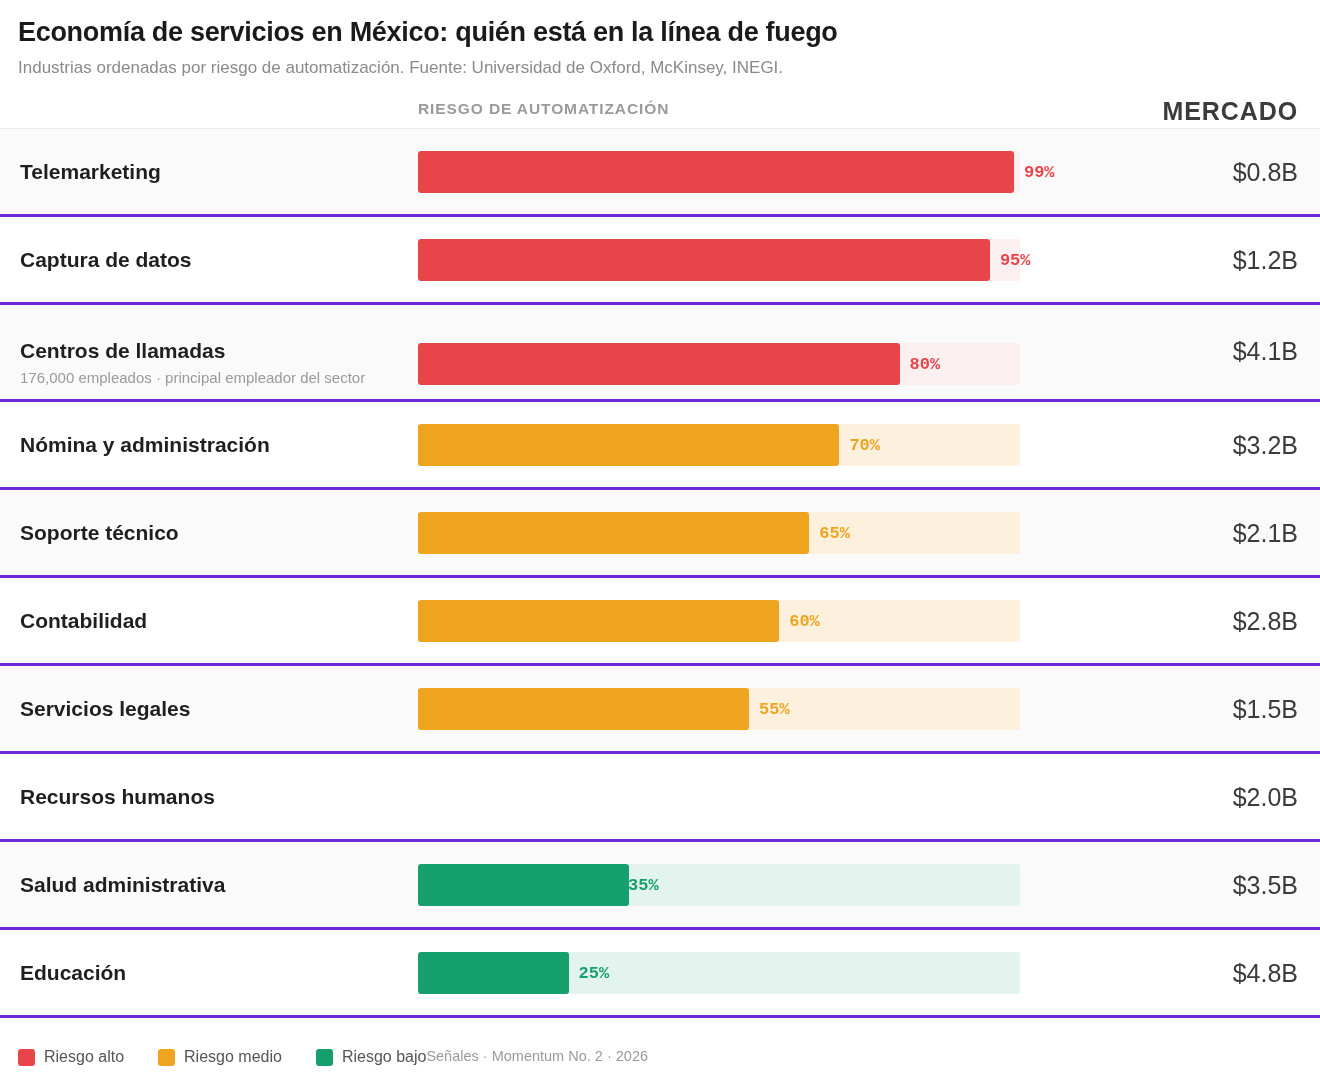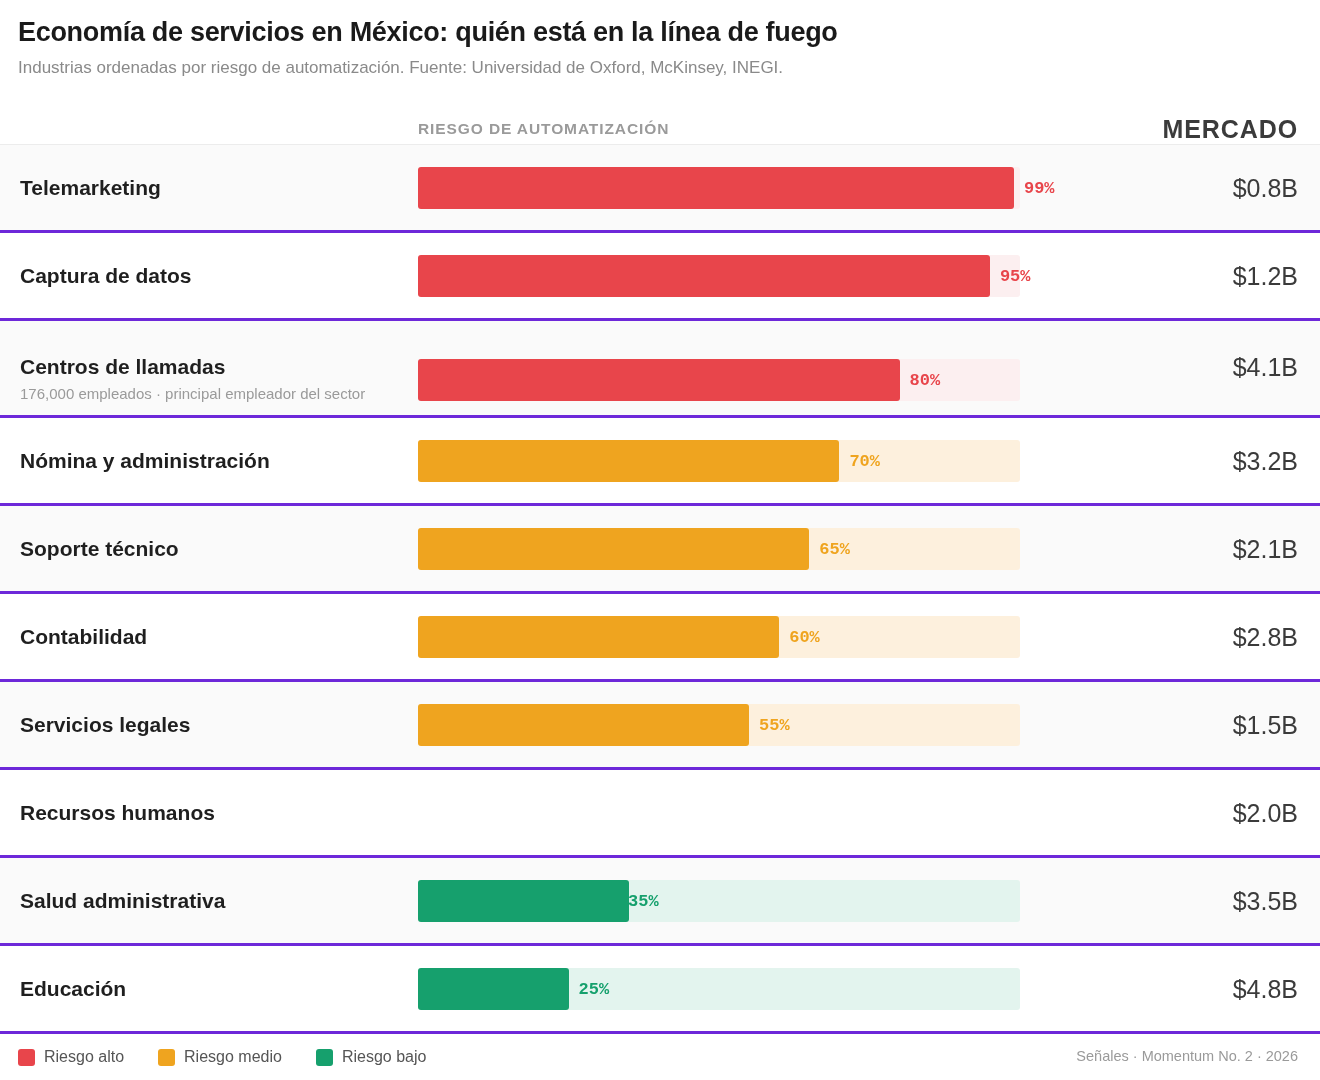--- a/index.html
+++ b/index.html
@@ -39,21 +39,21 @@
   .subtitle {
     font-size: 17px;
     color: #8a8a8a;
     margin: 0;
     line-height: 1.2;
   }
 
   .colheads {
     position: relative;
     height: 34px;
-    margin-top: 36px;
+    margin-top: 16px;
     padding: 0 22px 0 18px;
   }
   .colhead {
     position: absolute;
     font-size: 15.5px;
     font-weight: bold;
     letter-spacing: 0.9px;
     color: #9a9a9a;
     top: 6px;
   }
@@ -143,21 +143,21 @@
   .row.tall .market {
     top: 46px;
     transform: translateY(-50%);
   }
 
   .footer {
     margin-top: auto;
     padding: 0 22px 14px 18px;
     display: flex;
     align-items: center;
-    justify-content: space-between;
+    justify-content: flex-start;
   }
   .legend {
     display: flex;
     align-items: center;
     gap: 34px;
     padding-top: 14px;
   }
   .legend-item {
     display: flex;
     align-items: center;

